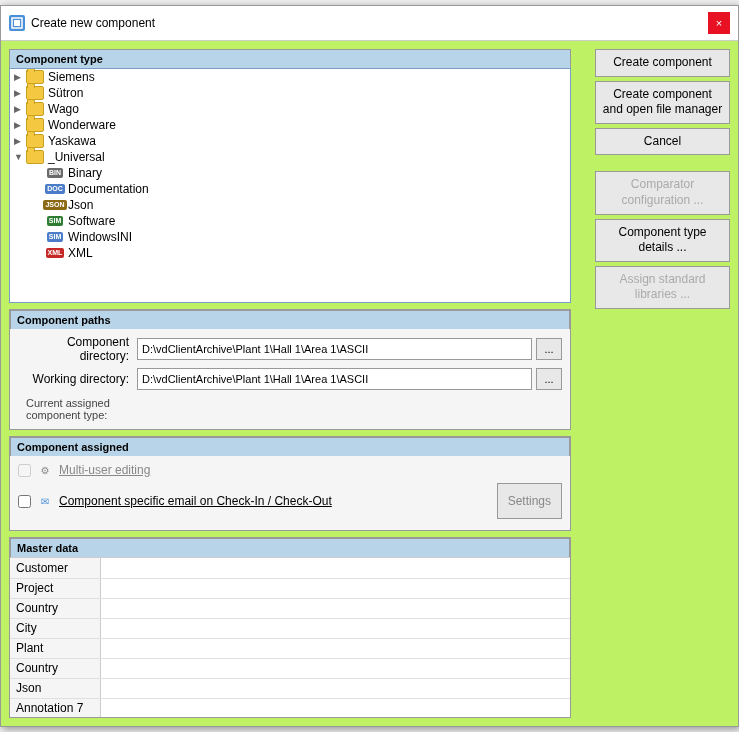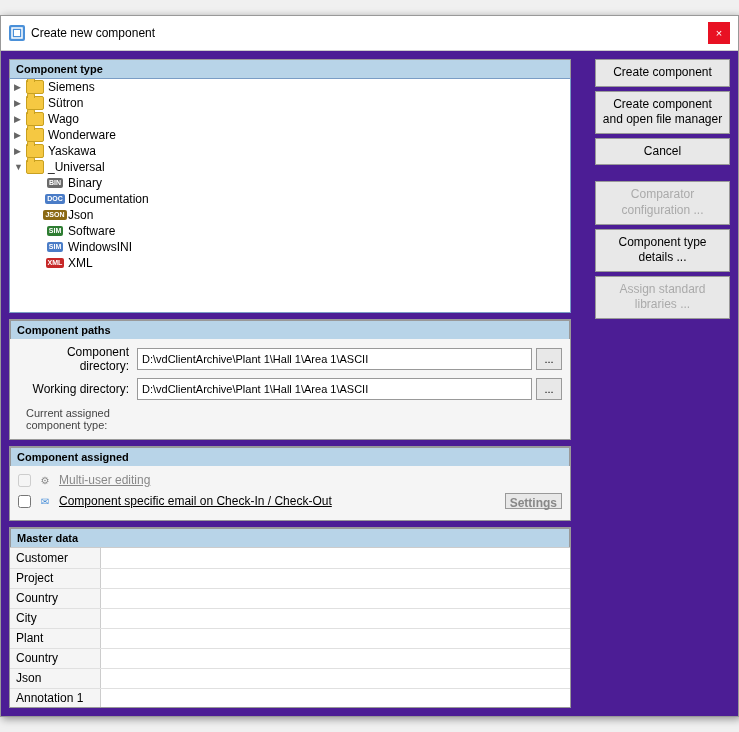--- a/index.html
+++ b/index.html
@@ -7,21 +7,21 @@
       font-family: 'Segoe UI', Tahoma, Geneva, Verdana, sans-serif;
       font-size: 12px;
       background: #f0f0f0;
       display: flex;
       justify-content: center;
       align-items: center;
       min-height: 100vh;
     }
     .window {
       width: 739px;
-      background: #4c1d95;
+      background: #bef264;
       border: 1px solid #999;
       box-shadow: 2px 2px 8px rgba(0,0,0,0.4);
     }
     .title-bar {
       background: #fff;
       border-bottom: 1px solid #ccc;
       display: flex;
       align-items: center;
       padding: 6px 8px;
       justify-content: space-between;
@@ -238,28 +238,27 @@
       font-size: 10px;
     }
     .setting-label {
       font-size: 12px;
       color: #888;
       text-decoration: underline;
     }
     .setting-label.active { color: #000; }
     .settings-btn {
       margin-left: auto;
-      padding: 2px 4px;
+      padding: 2px 10px;
       border: 1px solid #999;
       background: #e8e8e8;
       cursor: pointer;
       font-size: 12px;
-      height: 16px;
+      height: 36px;
       color: #888;
-      font-weight: bold;
     }
     .master-section {
       border: 1px solid #999;
       flex: 1;
     }
     .master-header {
       background: #b8d4e8;
       padding: 3px 6px;
       font-weight: bold;
       font-size: 11px;
@@ -489,21 +488,21 @@
                 </tr>
                 <tr>
                   <td>Country</td>
                   <td></td>
                 </tr>
                 <tr>
                   <td>Json</td>
                   <td></td>
                 </tr>
                 <tr>
-                  <td>Annotation 1</td>
+                  <td>Annotation 7</td>
                   <td></td>
                 </tr>
               </tbody>
           </table>
         </div>
       </div>
 
     </div>
 
     <div class="right-panel">

